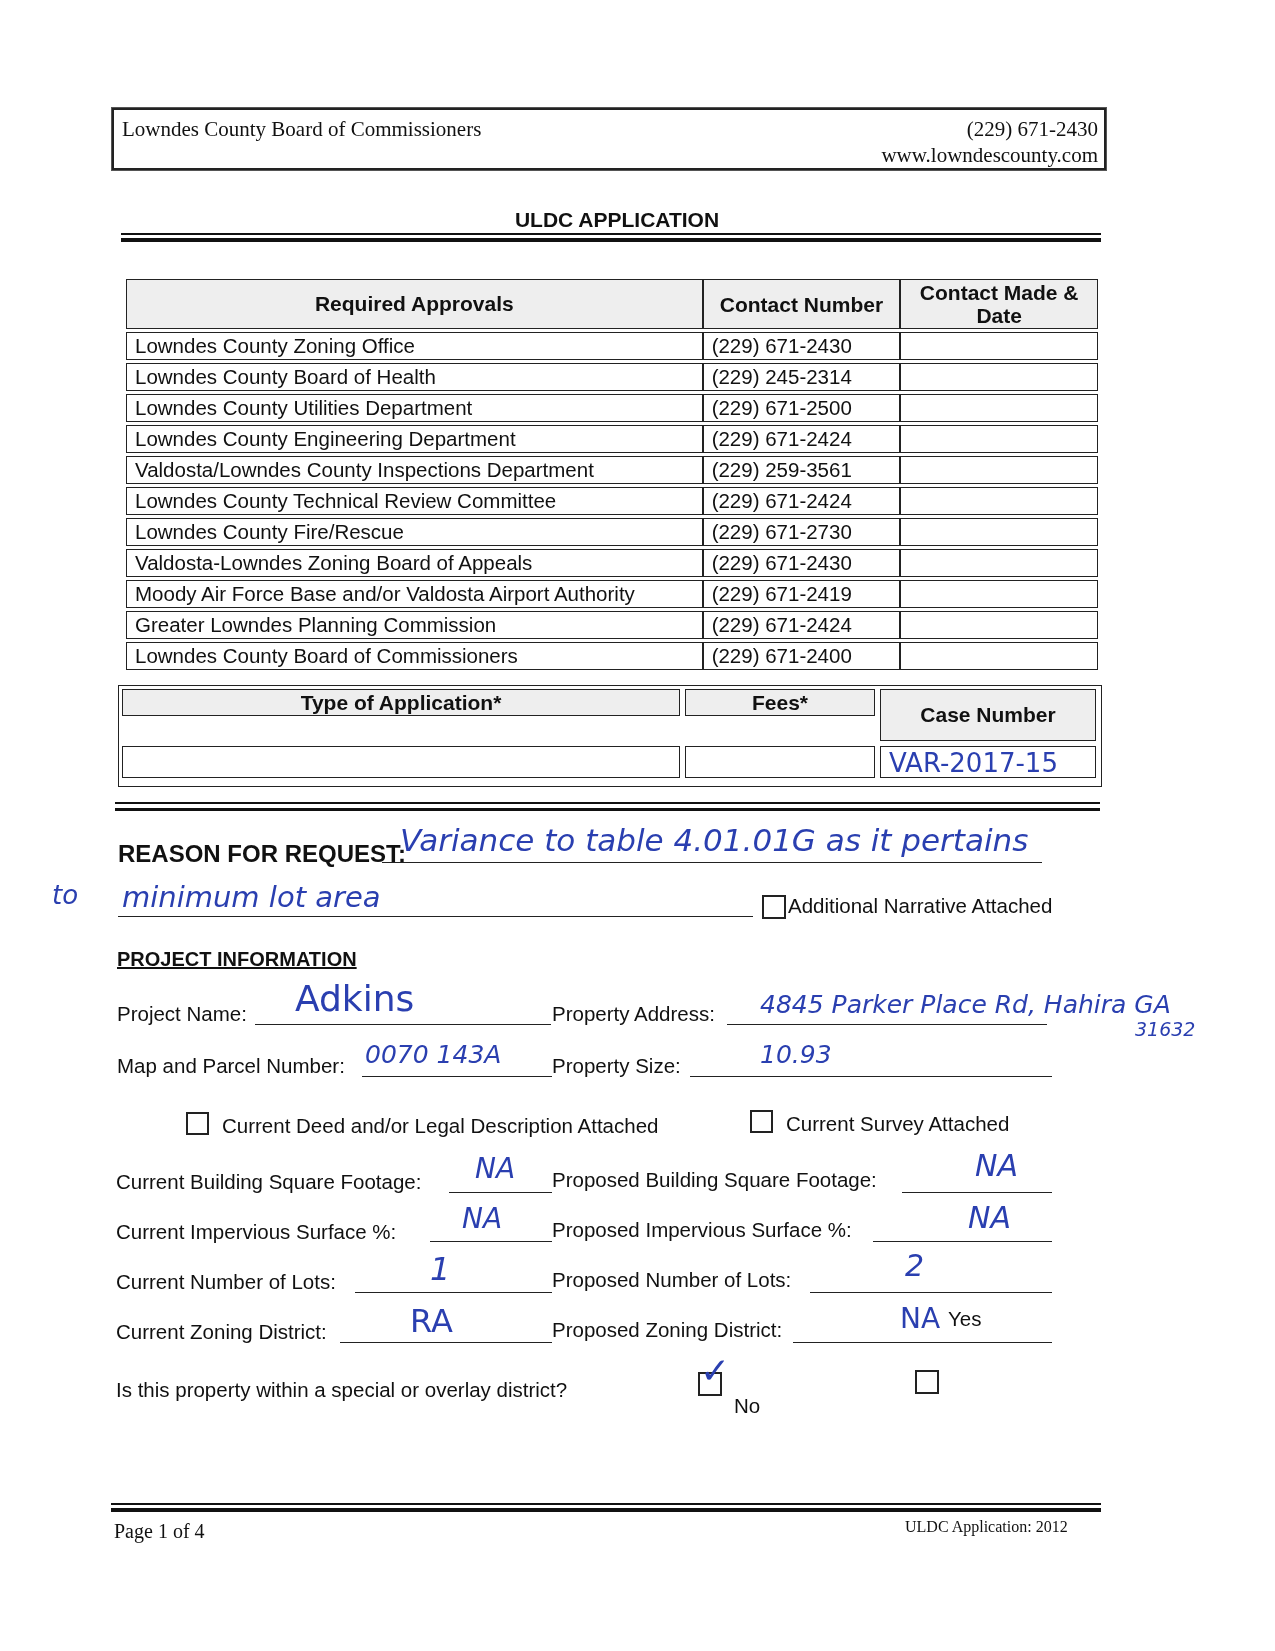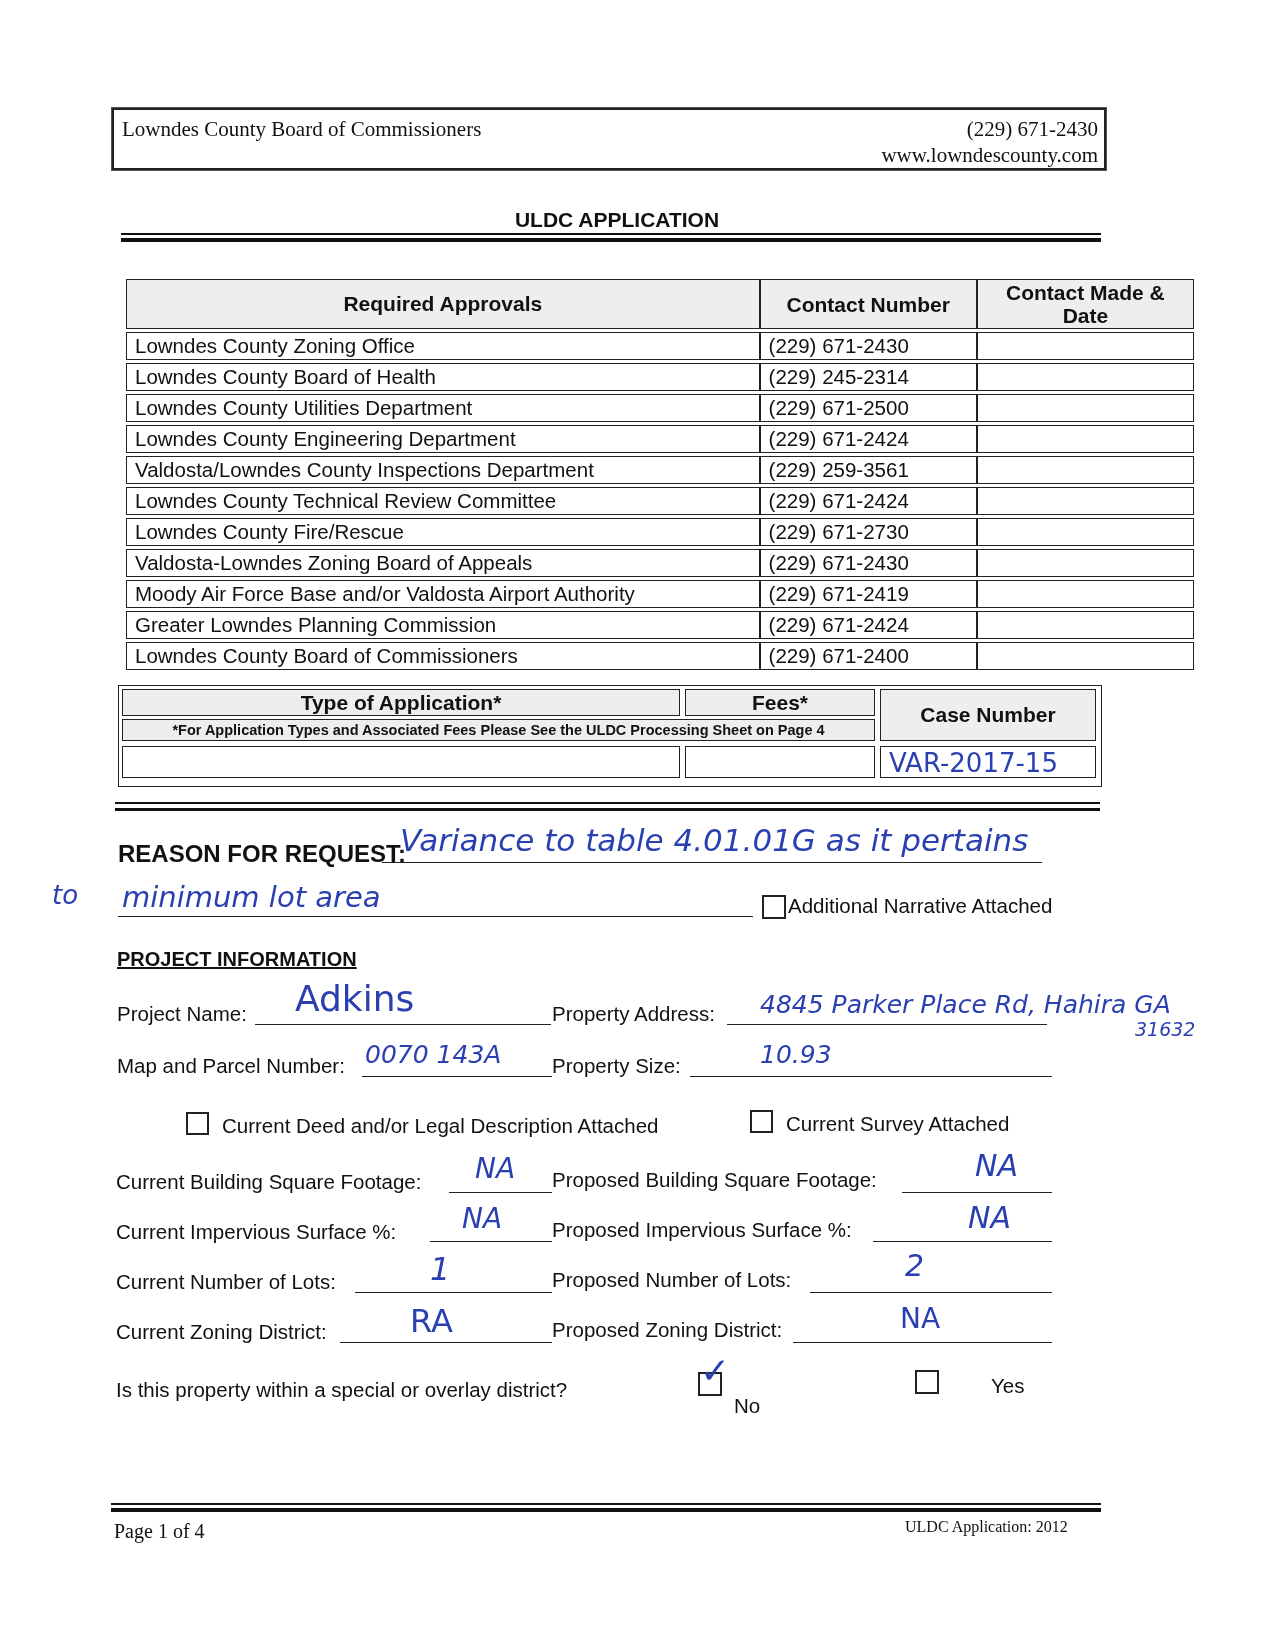--- a/index.html
+++ b/index.html
@@ -5,21 +5,21 @@
   html,body{margin:0;padding:0;background:#fff;}
   body{width:1275px;height:1651px;position:relative;overflow:hidden;font-family:"Liberation Sans",sans-serif;color:#111;}
   .abs{position:absolute;}
   .serif{font-family:"Liberation Serif",serif;}
   .hand{font-family:"DejaVu Sans",sans-serif;color:#2a3fb0;font-style:italic;}
   .letterhead{left:112px;top:108px;width:990px;height:58px;border:2px solid #222;box-shadow:inset 0 0 0 1px #fff, 0 0 0 1px #555;}
   .lh-left{left:8px;top:6px;font-size:21px;line-height:26px;}
   .lh-right{right:6px;top:6px;font-size:21px;line-height:26px;text-align:right;}
   .title{left:0;width:1234px;top:208px;text-align:center;font-size:21px;font-weight:bold;}
   .dbl{left:121px;width:980px;height:3px;background:#111;}
-  table.appr{position:absolute;left:126px;top:276px;width:1068px;border-collapse:separate;border-spacing:0 3px;font-size:20.5px;}
+  table.appr{position:absolute;left:126px;top:276px;width:972px;border-collapse:separate;border-spacing:0 3px;font-size:20.5px;}
   table.appr td,table.appr th{border:1.5px solid #222;padding:0 8px;height:26px;white-space:nowrap;}
   table.appr th{background:#eeeeee;font-weight:bold;height:48px;font-size:21px;}
   .col1{width:545px;}
   .col2{width:175px;}
   .col3{width:175px;}
   .cell{position:absolute;border:1.5px solid #222;box-sizing:border-box;}
   .shade{background:#eeeeee;}
   .lbl{font-size:20.5px;}
   .ul{border-bottom:1.5px solid #222;display:inline-block;}
   .chk{width:18px;height:18px;border:2px solid #222;display:inline-block;vertical-align:middle;background:#fff;}
@@ -105,21 +105,20 @@
         <td>Lowndes County Board of Commissioners</td>
         <td>(229) 671-2400</td>
         <td></td>
       </tr>
   </tbody>
 </table>
 
 <div class="abs" style="left:118px;top:685px;width:982px;height:100px;border:1.5px solid #222;">
   <div class="cell shade" style="left:3px;top:3px;width:558px;height:27px;text-align:center;font-weight:bold;font-size:21px;line-height:26px;">Type of Application*</div>
   <div class="cell shade" style="left:566px;top:3px;width:190px;height:27px;text-align:center;font-weight:bold;font-size:21px;line-height:26px;">Fees*</div>
-  <div class="cell shade" style="left:3px;top:33px;width:753px;height:22px;text-align:center;font-weight:bold;font-size:14.5px;line-height:20px;">*For Application Types and Associated Fees Please See the ULDC Processing Sheet on Page 4</div>
   <div class="cell shade" style="left:761px;top:3px;width:216px;height:52px;text-align:center;font-weight:bold;font-size:21px;line-height:50px;">Case Number</div>
   <div class="cell" style="left:3px;top:60px;width:558px;height:32px;"></div>
   <div class="cell" style="left:566px;top:60px;width:190px;height:32px;"></div>
   <div class="cell hand" style="left:761px;top:60px;width:216px;height:32px;font-size:26px;line-height:32px;padding-left:8px;font-style:normal;">VAR-2017-15</div>
 </div>
 
 <div class="abs dbl" style="top:802px;left:115px;width:985px;height:2px;"></div>
 <div class="abs dbl" style="top:808px;left:115px;width:985px;height:3px;"></div>
 
 <div class="abs" style="left:118px;top:840px;font-size:24px;font-weight:bold;">REASON FOR REQUEST:</div>
@@ -181,18 +180,18 @@
 <div class="abs ul" style="left:793px;top:1308px;width:259px;height:34px;"></div>
 <div class="abs hand" style="left:900px;top:1302px;font-size:28px;font-style:normal;">NA</div>
 
 <div class="abs lbl" style="left:116px;top:1378px;">Is this property within a special or overlay district?</div>
 <div class="abs" style="left:698px;top:1372px;">
   <span class="chk" style="width:20px;height:20px;"></span>
   <span class="abs hand" style="left:2px;top:-22px;font-size:36px;font-style:normal;">✓</span>
 </div>
 <div class="abs lbl" style="left:734px;top:1376px;margin-top:18px;">No</div>
 <div class="abs" style="left:915px;top:1370px;"><span class="chk" style="width:20px;height:20px;"></span></div>
-<div class="abs lbl" style="left:948px;top:1374px;margin-left:43px;">Yes</div>
+<div class="abs lbl" style="left:948px;top:1307px;">Yes</div>
 
 <div class="abs footer-line" style="top:1503px;height:2px;"></div>
 <div class="abs footer-line" style="top:1508px;height:4px;"></div>
 <div class="abs serif" style="left:114px;top:1520px;font-size:20px;">Page 1 of 4</div>
 <div class="abs serif" style="left:905px;top:1518px;font-size:16px;">ULDC Application: 2012</div>
 
 </body></html>

